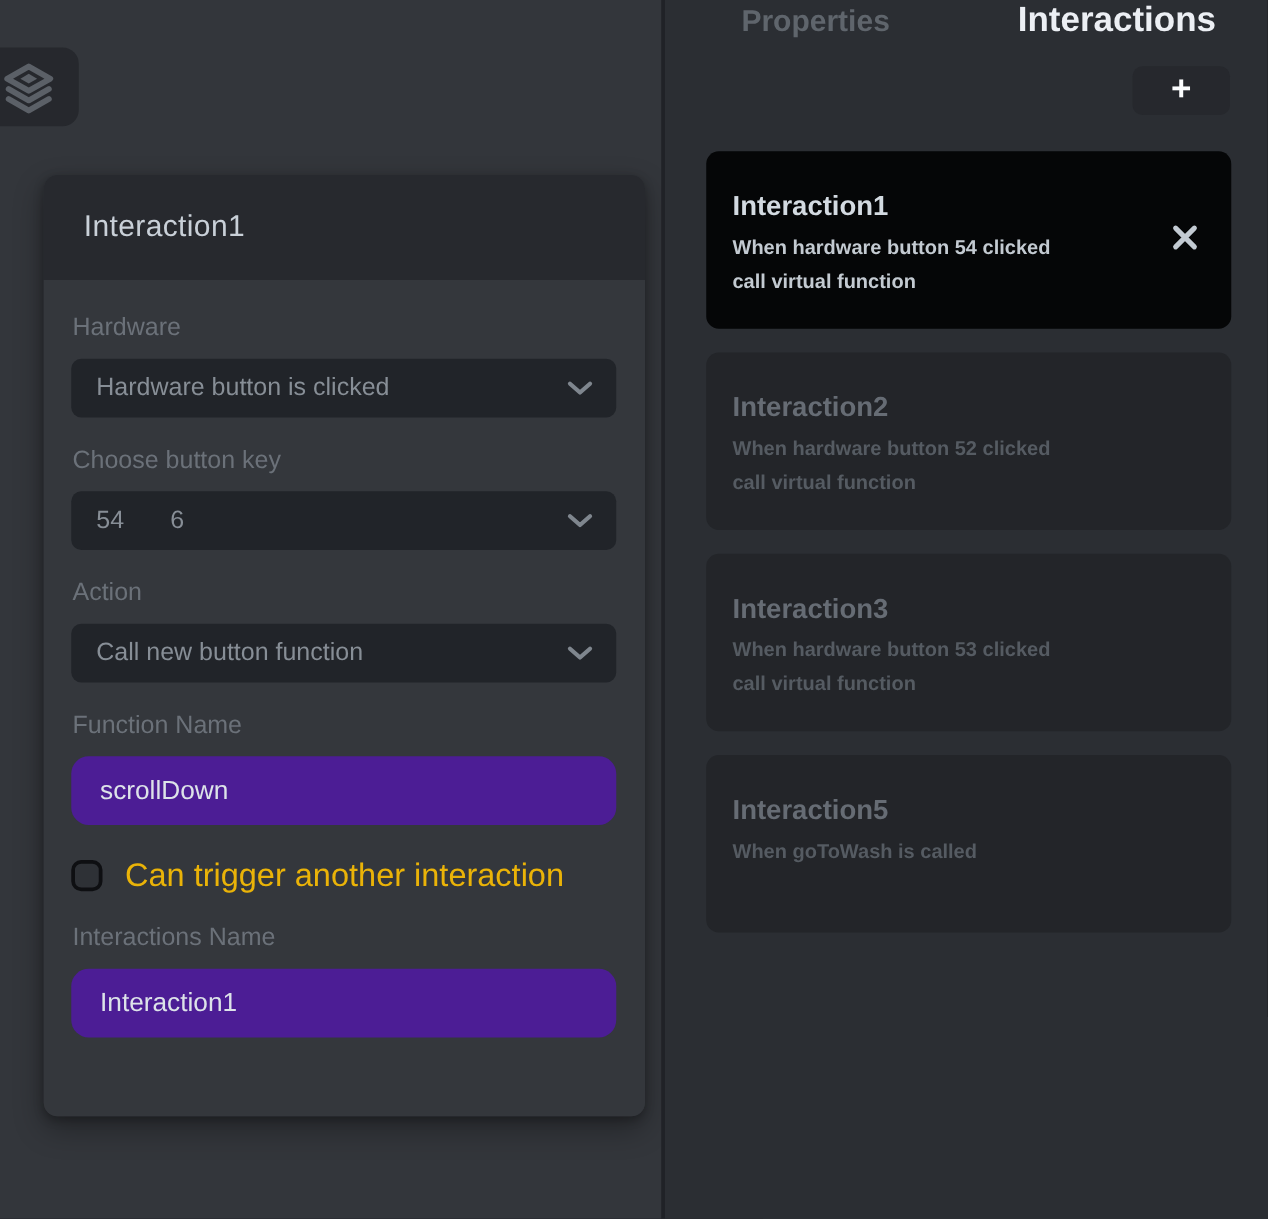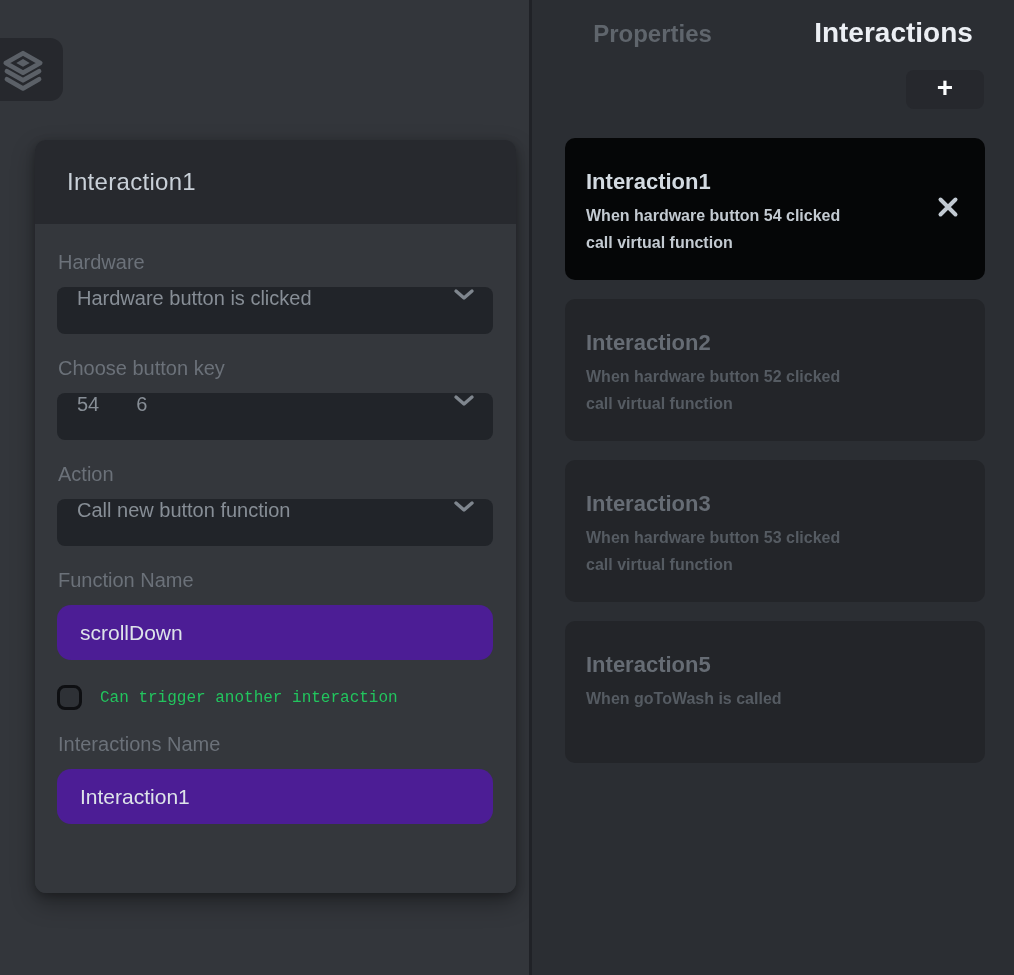--- a/index.html
+++ b/index.html
@@ -31,45 +31,45 @@
     display:flex; align-items:center; padding:0 32px;
   }
   .dialog-title { font-size:24px; color:#c9d0d8; letter-spacing:0.3px; }
   .dialog-body {
     background:#34373c; border-radius:0 0 11px 11px;
     padding:4px 23px 24px 22px; height:669px; box-sizing:border-box;
   }
   .field-label { color:#6b7179; font-size:20px; margin:23px 0 13px 1px; }
   .control {
     height:47px; border-radius:8px; background:#212429;
-    display:flex; align-items:flex-start; padding:0 17px 0 10px;
+    display:flex; align-items:center; padding:0 17px 0 10px;
     color:#878e96; font-size:20px; box-sizing:border-box; cursor:pointer;
   }
   .control .val { margin-left:10px; }
   .control .val2 { margin-left:37px; }
   .control .chev { margin-left:auto; display:flex; }
   .text-field {
     width:100%; height:55px; border-radius:14px; background:#4c1d95;
     border:none; outline:none; color:#dde3e9; font-size:21px;
     padding:0 23px; box-sizing:border-box;
     font-family:"Liberation Sans","DejaVu Sans",sans-serif;
   }
   .checkbox-row { display:flex; align-items:center; margin-top:25px; }
   .checkbox {
     width:25px; height:25px; border:3px solid #0e0f12; border-radius:8px;
     background:#2e3136; box-sizing:border-box; cursor:pointer; flex:none;
   }
-  .checkbox-label { color:#22c55e; font-size:16px; margin-left:18px;font-family:Liberation Mono, monospace; }
+  .checkbox-label { color:#eab308; font-size:26px; margin-left:18px; }
 
   
   .divider { position:absolute; left:529px; top:0; width:3px; height:975px; background:#202227; }
 
   
   .right-pane { position:absolute; left:532px; top:0; width:482px; height:975px; background:#2b2e33; }
-  .tabs { display:grid; grid-template-columns:1fr 1fr; padding-top:17px; align-items:baseline; }
+  .tabs { display:grid; grid-template-columns:1fr 1fr; align-items:baseline; }
   .tab { text-align:center; cursor:pointer; }
   .tab.inactive { font-size:24px; font-weight:700; color:#5f656c; }
   .tab.active   { font-size:28px; font-weight:700; color:#eceff4; }
   .add-row { display:flex; justify-content:flex-end; padding:21px 30px 0 0; }
   .add-button {
     width:78px; height:39px; border-radius:8px; background:#26282d;
     display:flex; align-items:center; justify-content:center;
     color:#fbfdfe; font-size:28px; font-weight:700; line-height:1; cursor:pointer;
     padding-bottom:3px; box-sizing:border-box;
   }

